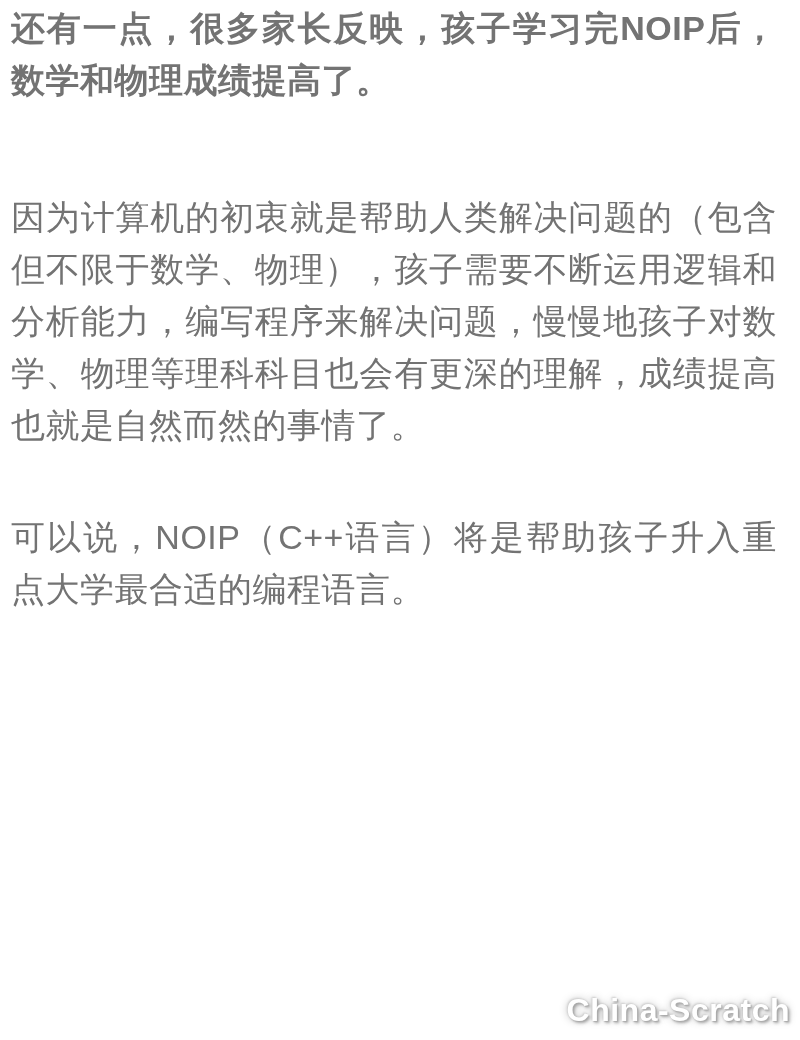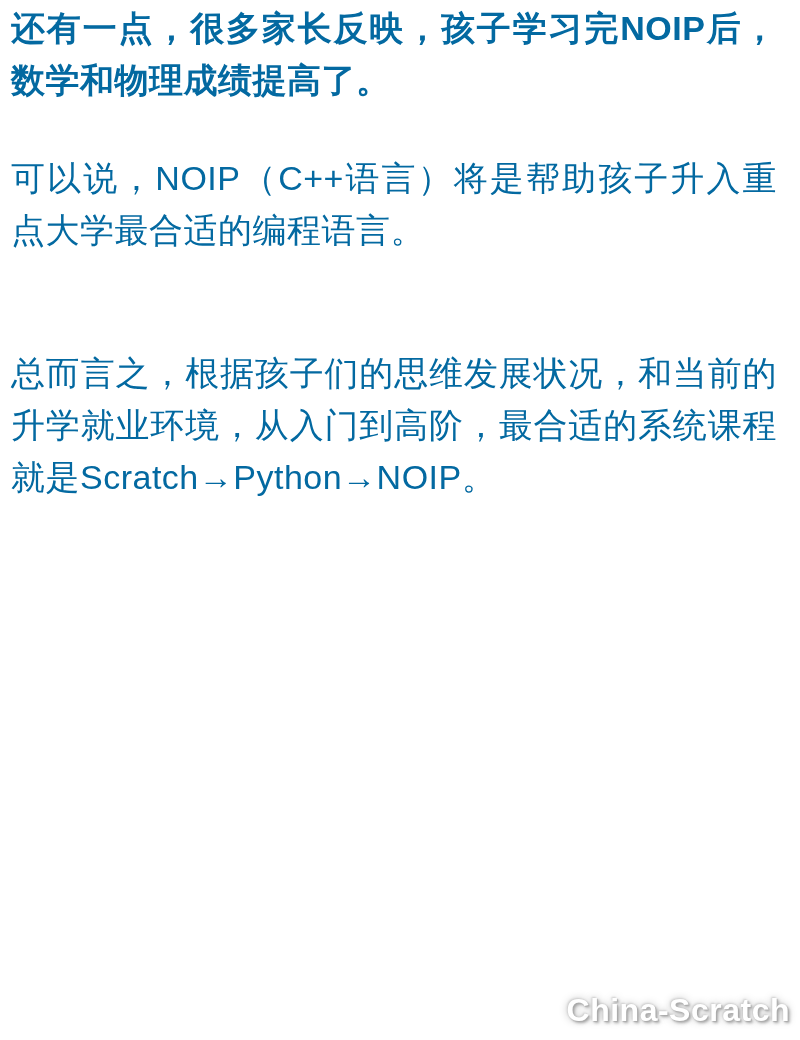--- a/index.html
+++ b/index.html
@@ -14,33 +14,33 @@
     overflow: hidden;
     font-family: "Liberation Sans", "DejaVu Sans", sans-serif;
   }
   .article {
     position: absolute;
     top: 0;
     left: 0;
     width: 800px;
     padding: 2px 23px 0 11px;
     box-sizing: border-box;
-    color: #0369a1;
+    color: #737373;
   }
   .para {
     margin: 0;
     font-size: 34px;
     line-height: 52px;
     letter-spacing: 0.5px;
     text-align: justify;
     word-break: break-all;
   }
   .para.bold { font-weight: 700; }
   .para.p2 { margin-top: 85px; }
-  .para.p3 { margin-top: 46px; }
+  .para.p3 { margin-top: 60px; }
   .para.p4 { margin-top: 91px; }
   .para.p5 { margin-top: 20px; }
   .watermark {
     position: absolute;
     right: 10px;
     top: 992px;
     font-size: 32px;
     font-weight: 700;
     letter-spacing: 0.5px;
     color: #ffffff;
@@ -51,20 +51,20 @@
       1px 1px 1px #b5b5b5;
     white-space: nowrap;
   }
 </style>
 </head>
 <body>
 
 <div class="article">
   <p class="para bold p1">还有一点，很多家长反映，孩子学习完NOIP后，数学和物理成绩提高了。</p>
 
+  <p class="para p2">因为计算机的初衷就是帮助人类解决问题的（包含但不限于数学、物理），孩子需要不断运用逻辑和分析能力，编写程序来解决问题，慢慢地孩子对数学、物理等理科科目也会有更深的理解，成绩提高也就是自然而然的事情了。</p>
 
   <p class="para p3">可以说，NOIP（C++语言）将是帮助孩子升入重点大学最合适的编程语言。</p>
 
-  <p class="para p4">总而言之，根据孩子们的思维发展状况，和当前的升学就业环境，从入门到高阶，最合适的系统课程就是Scratch→Python→NOIP。</p>
 
 </div>
 
 <div class="watermark">China-Scratch</div>
 
 </body></html>

